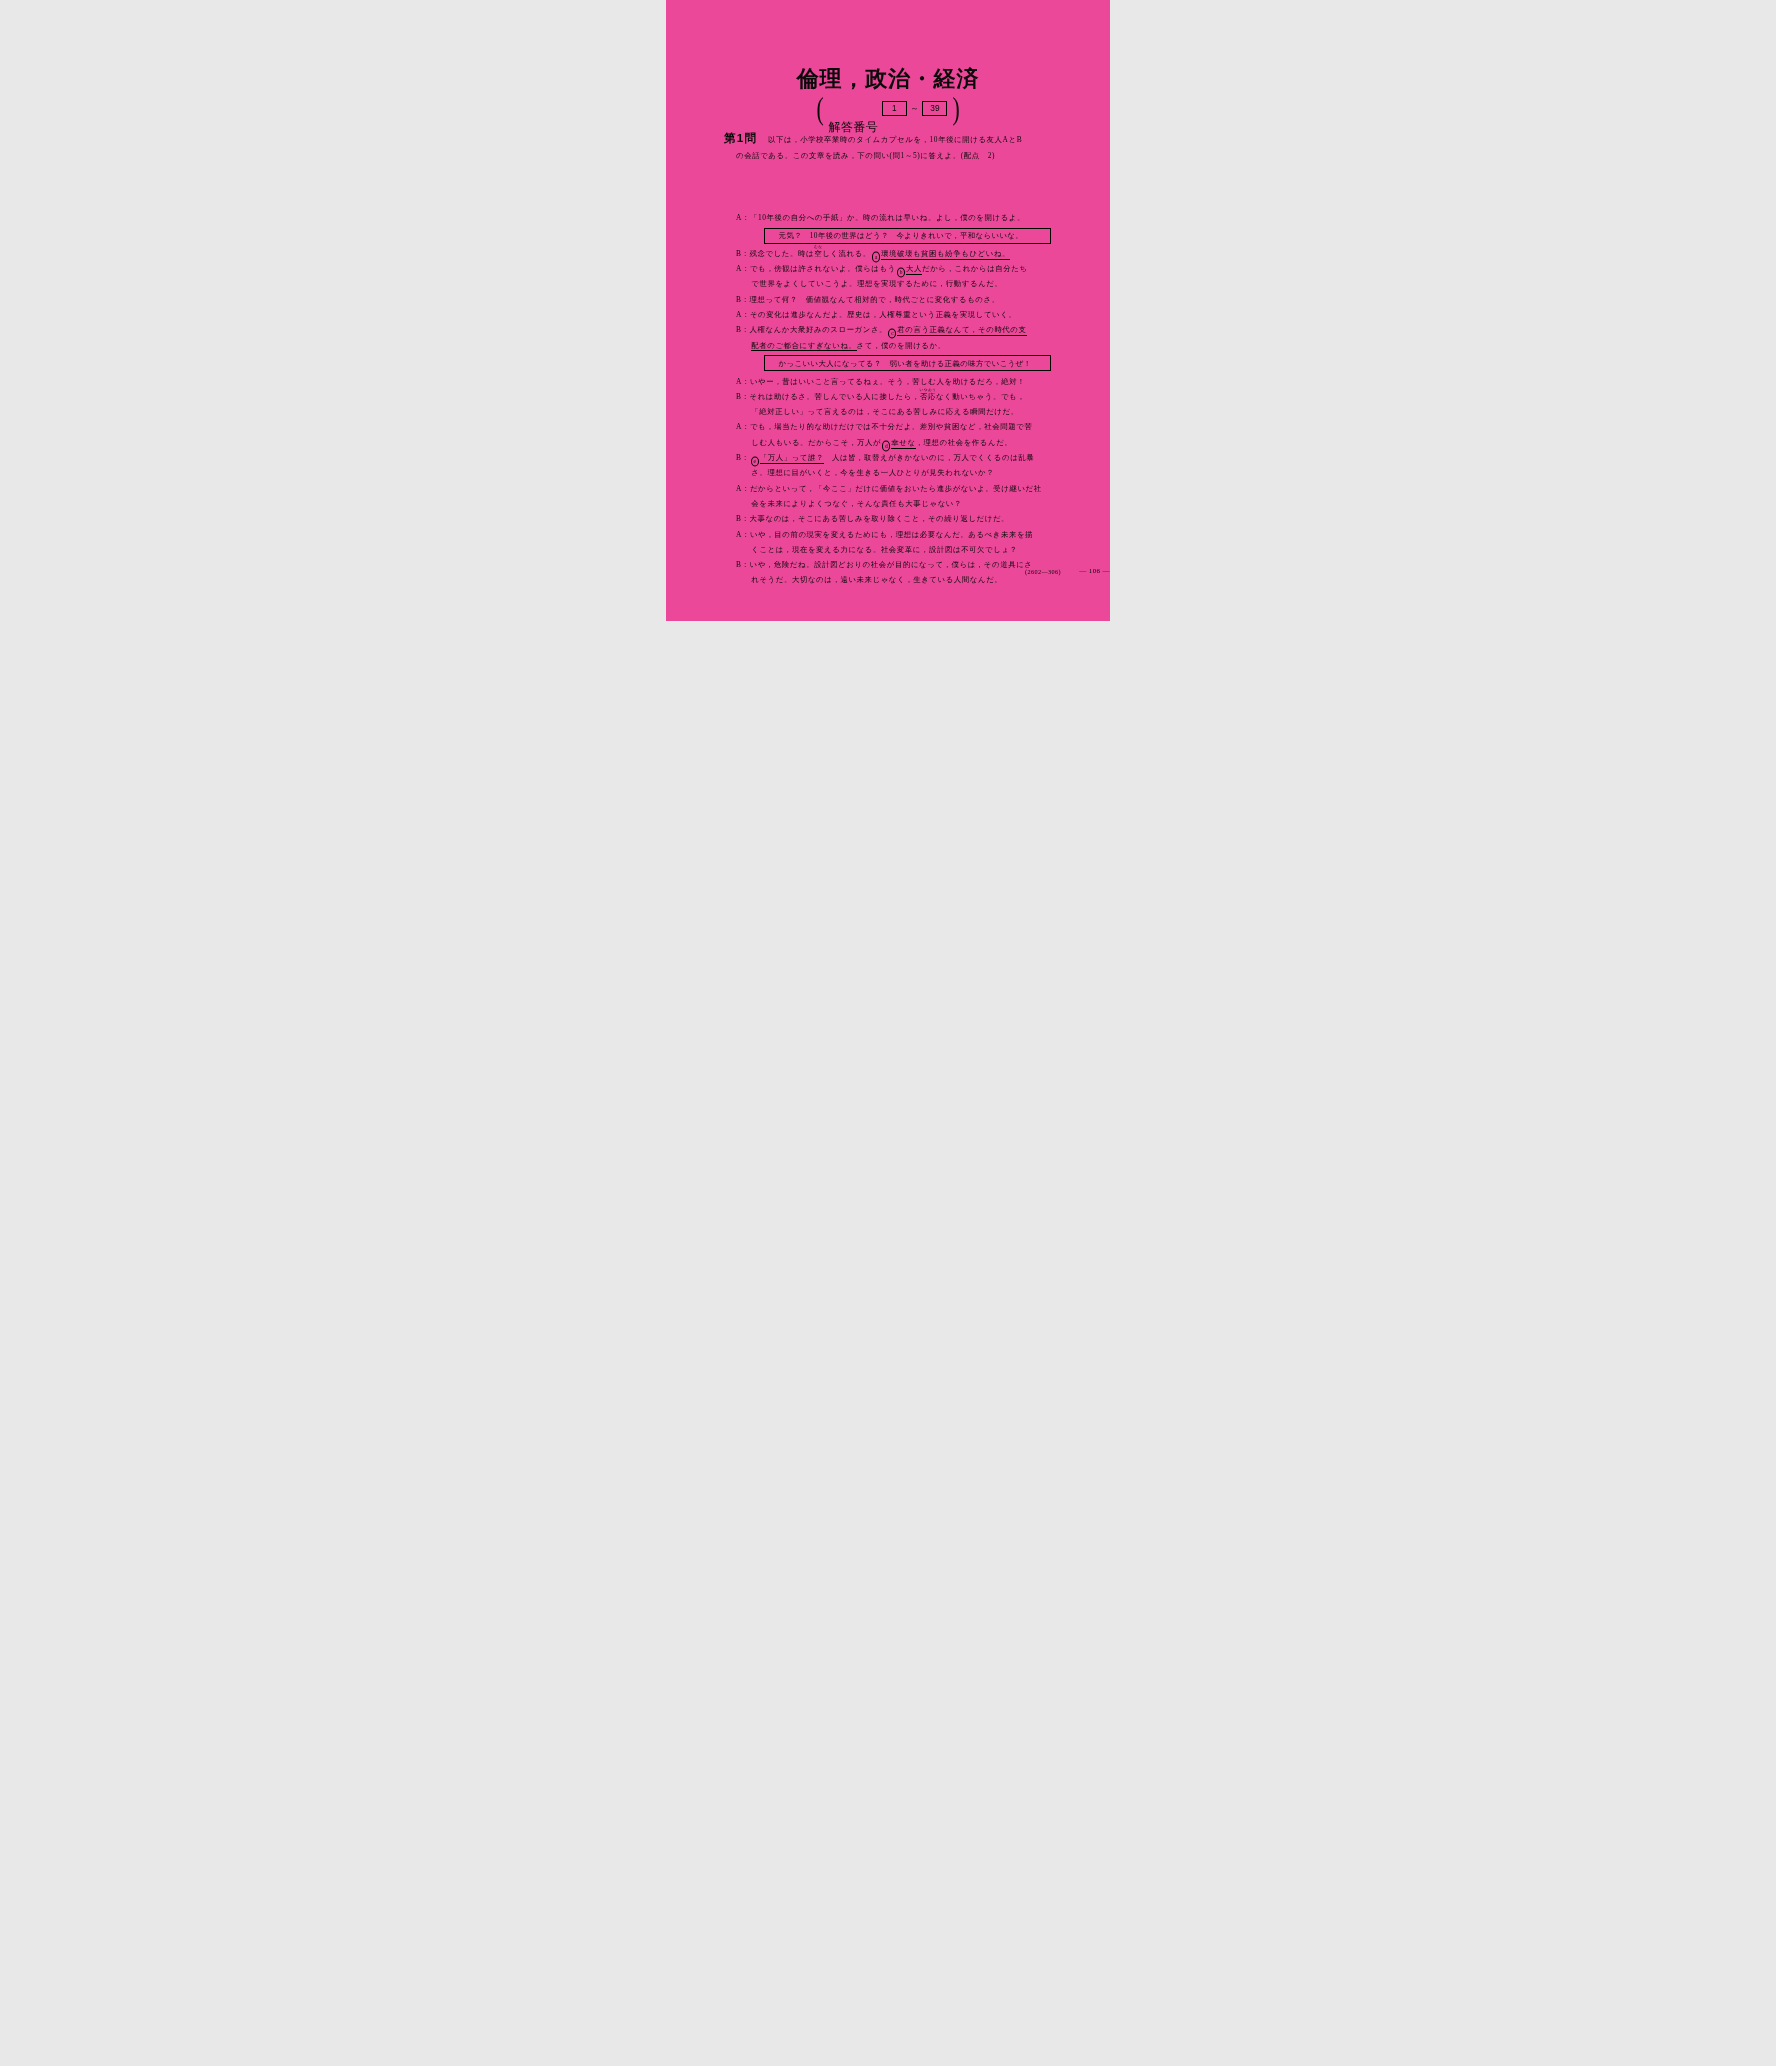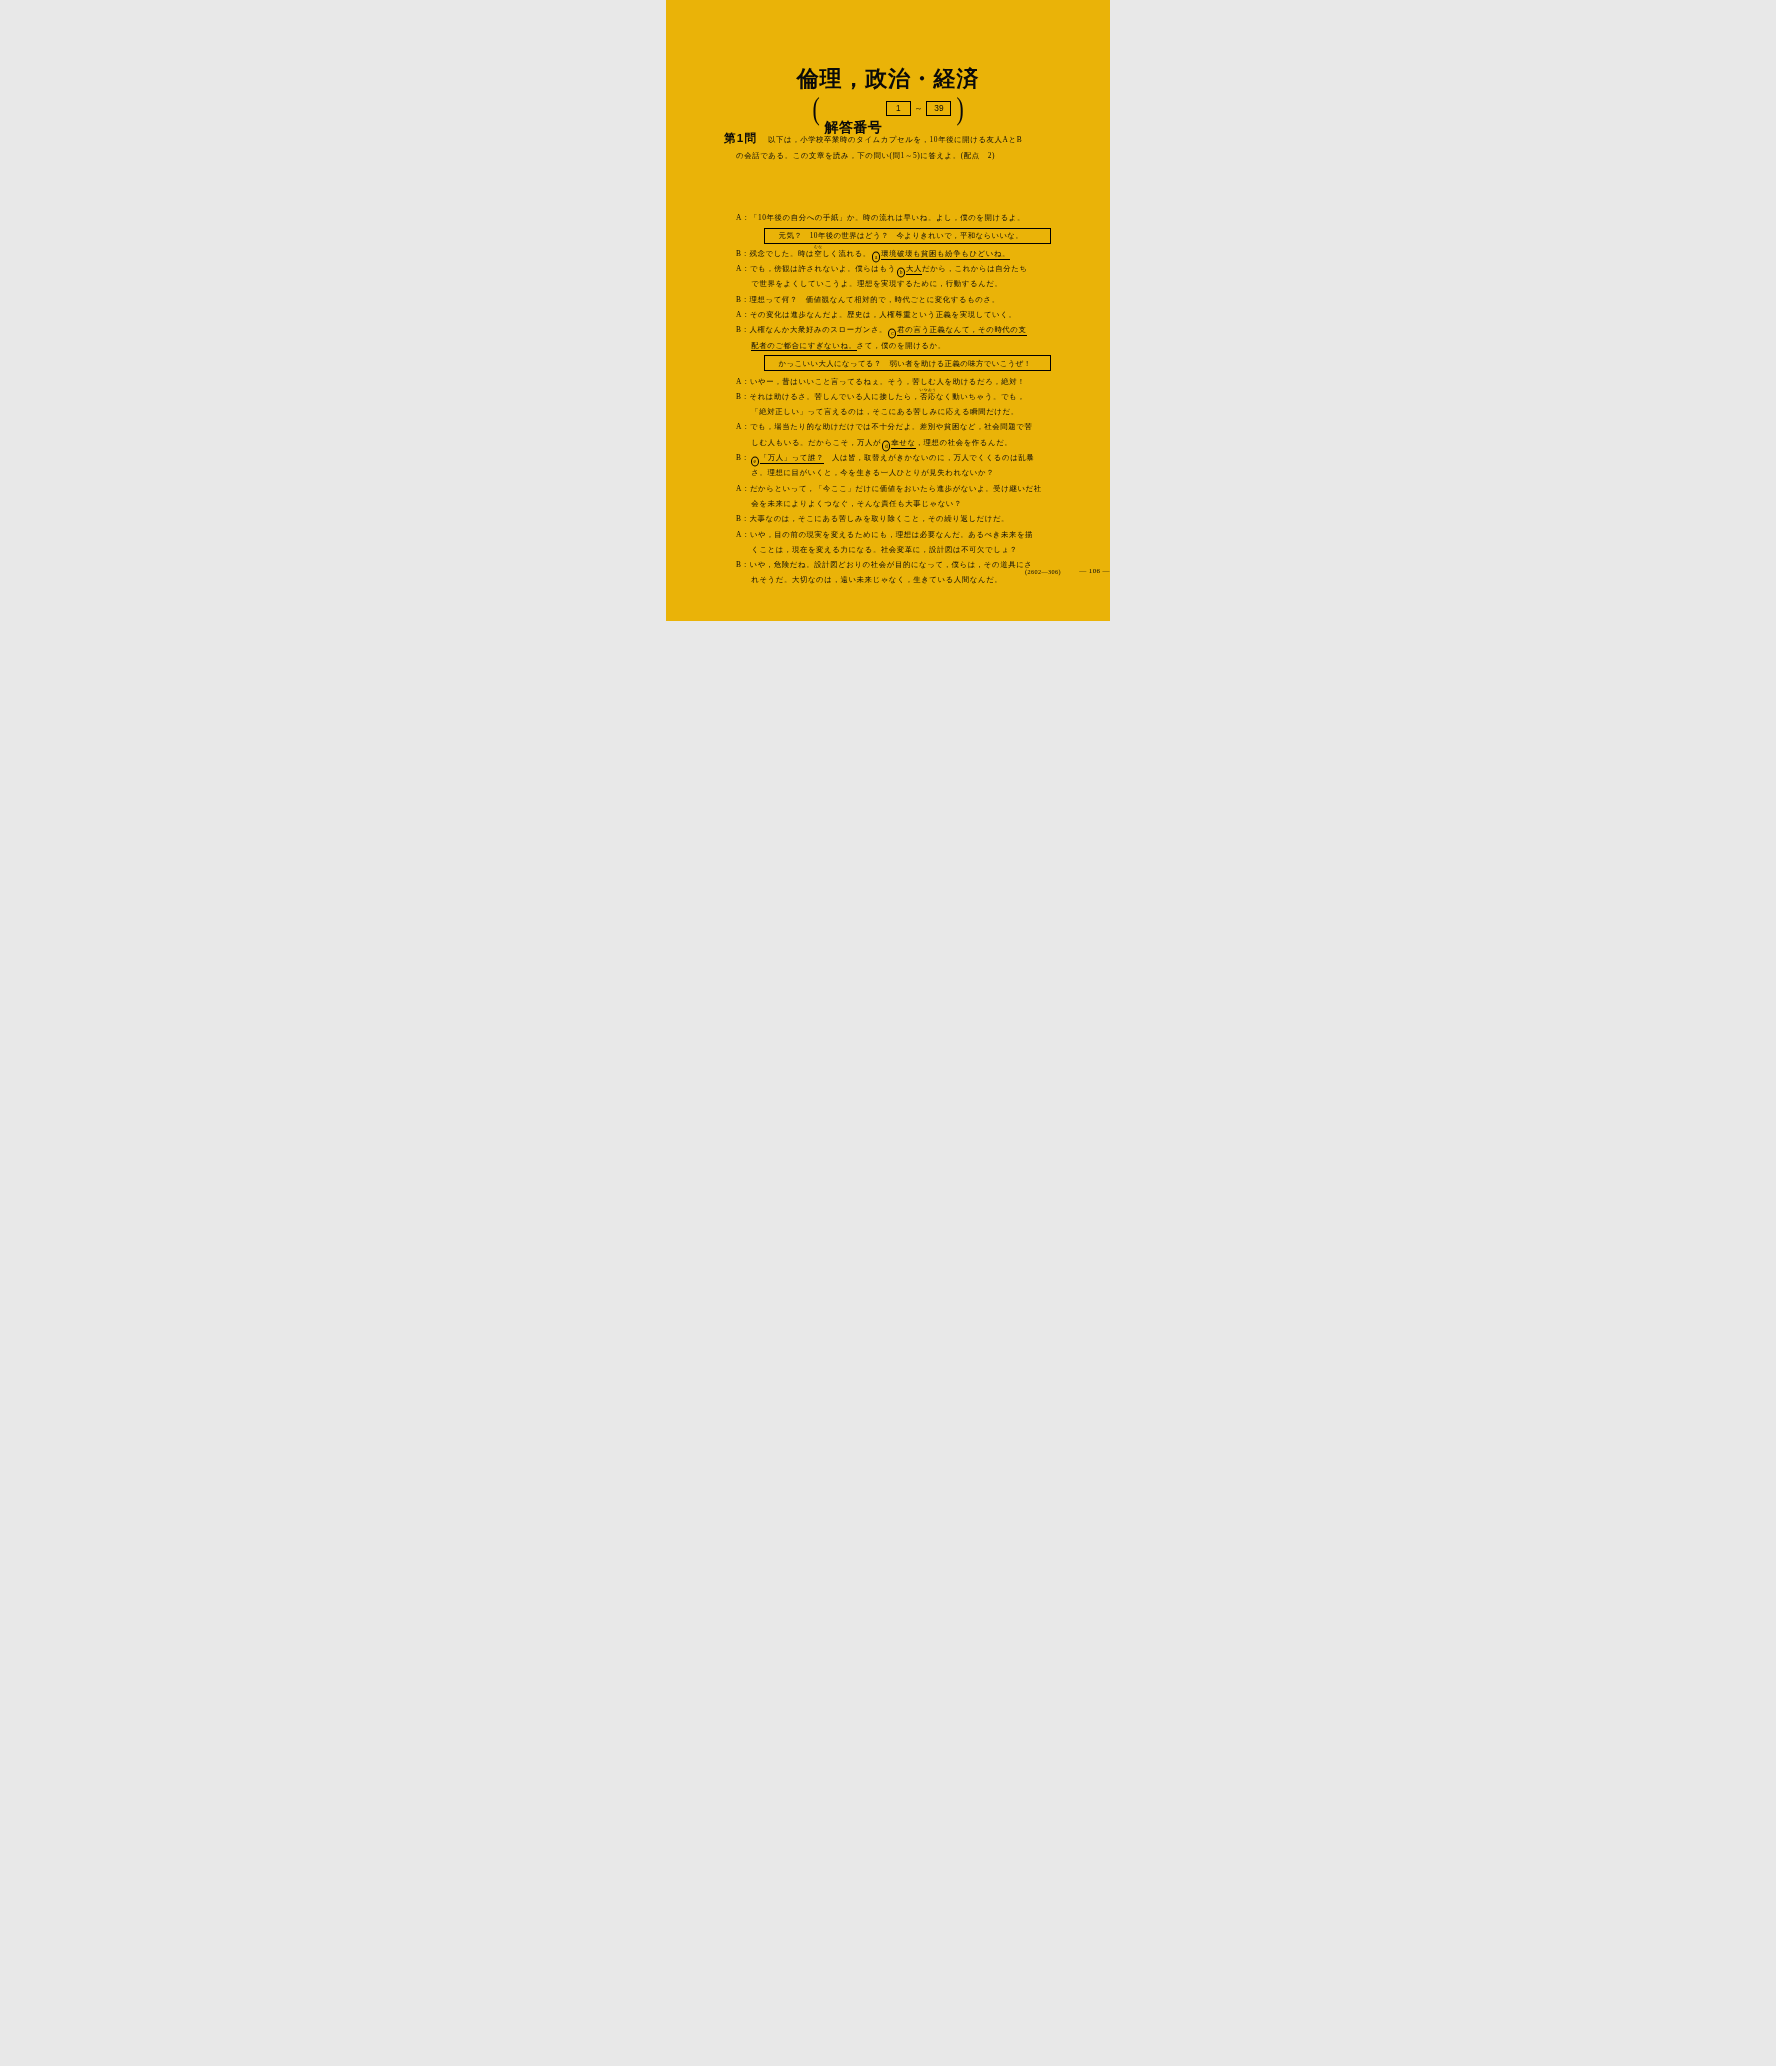--- a/index.html
+++ b/index.html
@@ -1,33 +1,33 @@
 <!DOCTYPE html>
 <html style="font-size:6.6px"><head>
 <meta charset="utf-8">
 <style>
   html,body{margin:0;padding:0;background:#e8e8e8;}
   .page{
-    position:relative;width:444px;height:621px;background:#eab308;
+    position:relative;width:444px;height:621px;background:#ec4899;
     margin:0 auto;overflow:hidden;color:#0a0a0a;
     font-family:"Liberation Serif", serif;
   }
   .title{
     position:absolute;top:64px;left:0;width:100%;text-align:center;
     font-family:"Liberation Sans", sans-serif;font-weight:bold;
     font-size:22px;letter-spacing:0.8px;white-space:nowrap;
   }
   .ans-row{
     position:absolute;top:96px;left:0;width:100%;height:24px;
     display:flex;justify-content:center;align-items:center;gap:3.7px;
   }
   .paren{font-size:31px;font-weight:normal;line-height:23px;transform:scaleX(.7);}
   .ans-label{
-    font-family:"Liberation Sans", sans-serif;font-weight:bold;
-    font-size:14px;letter-spacing:0.4px;margin-top:39px;
+    font-family:"Liberation Sans", sans-serif;font-weight:normal;
+    font-size:12px;letter-spacing:0.4px;margin-top:39px;
   }
   .ans-box{
     width:25px;height:15px;border:1.2px solid #000;box-sizing:border-box;
     display:flex;align-items:center;justify-content:center;
     font-family:"Liberation Sans", sans-serif;font-size:8.3px;
   }
   .ans-tilde{font-size:8.3px;}
   .qnum{
     position:absolute;top:131px;left:58px;
     font-family:"Liberation Sans", sans-serif;font-weight:bold;

